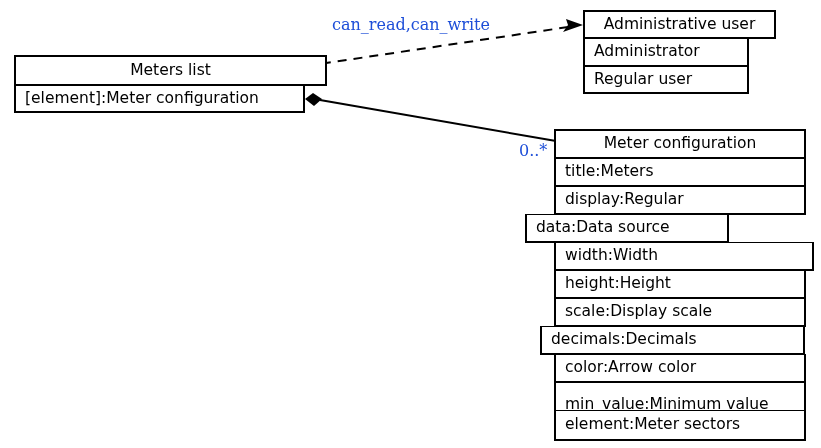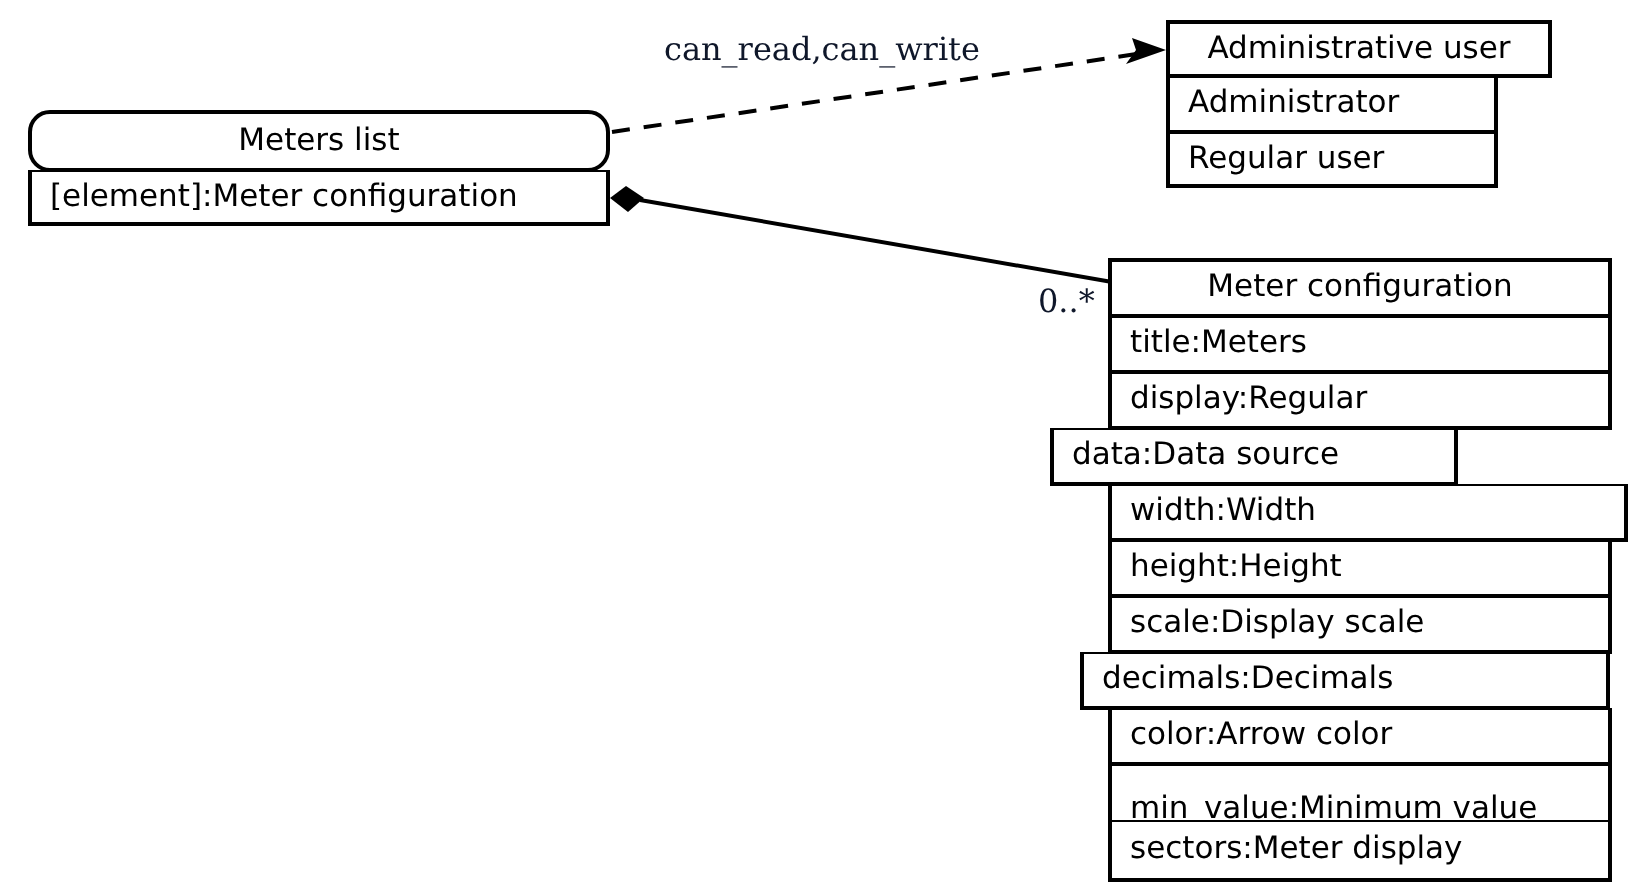--- a/index.html
+++ b/index.html
@@ -42,21 +42,21 @@
     padding-left: 9px;
   }
   
   .uml-row.stack-below {
     border-top-width: 1px;
   }
   .edge-label {
     position: absolute;
     font-family: "DejaVu Serif", serif;
     font-size: 16px;
-    color: #0f172a;
+    color: #1d4ed8;
     white-space: nowrap;
     line-height: 1;
   }
   svg.edges {
     position: absolute;
     left: 0;
     top: 0;
     width: 821px;
     height: 448px;
     pointer-events: none;
@@ -71,21 +71,21 @@
   <svg class="edges" viewBox="0 0 821 448" xmlns="http://www.w3.org/2000/svg">
 
     <line x1="306" y1="66" x2="575" y2="26" stroke="#000000" stroke-width="2" stroke-dasharray="9,7"></line>
     <polygon points="583,25 566,19 568,25 563,32" fill="#000000"></polygon>
 
     <line x1="320" y1="100" x2="556" y2="141" stroke="#000000" stroke-width="2"></line>
     <polygon points="305,99 313,93 322,99 314,106" fill="#000000"></polygon>
   </svg>
 
   <div class="uml-class">
-    <div class="uml-row header" style="left:14px; top:55px; width:291px; height:31px;border-radius:11px;">Meters list</div>
+    <div class="uml-row header" style="left:14px; top:55px; width:313px; height:31px;">Meters list</div>
     <div class="uml-row attr stack-below" style="left:14px; top:85px; width:291px; height:28px;">[element]:Meter configuration</div>
   </div>
 
   <div class="uml-class">
     <div class="uml-row header" style="left:583px; top:10px; width:193px; height:29px;">Administrative user</div>
     <div class="uml-row attr stack-below" style="left:583px; top:38px; width:166px; height:29px;">Administrator</div>
     <div class="uml-row attr stack-below" style="left:583px; top:66px; width:166px; height:28px;">Regular user</div>
   </div>
 
   <div class="uml-class">
@@ -93,20 +93,20 @@
 
     <div class="uml-row attr stack-below" style="left:554px; top:158px; width:252px; height:29px;">title:Meters</div>
     <div class="uml-row attr stack-below" style="left:554px; top:186px; width:252px; height:29px;">display:Regular</div>
     <div class="uml-row attr stack-below" style="left:525px; top:214px; width:204px; height:29px;">data:Data source</div>
     <div class="uml-row attr stack-below" style="left:554px; top:242px; width:260px; height:29px;">width:Width</div>
     <div class="uml-row attr stack-below" style="left:554px; top:270px; width:252px; height:29px;">height:Height</div>
     <div class="uml-row attr stack-below" style="left:554px; top:298px; width:252px; height:29px;">scale:Display scale</div>
     <div class="uml-row attr stack-below" style="left:540px; top:326px; width:265px; height:29px;">decimals:Decimals</div>
     <div class="uml-row attr stack-below" style="left:554px; top:354px; width:252px; height:29px;">color:Arrow color</div>
     <div class="uml-row attr stack-below" style="left:554px; top:382px; width:252px; height:46px;">min_value:Minimum value</div>
-    <div class="uml-row attr stack-below" style="left:554px; top:410px; width:252px; height:31px;">sectors:Meter display</div>
+    <div class="uml-row attr stack-below" style="left:554px; top:410px; width:252px; height:31px;">element:Meter sectors</div>
   </div>
 
   <div class="edge-label" style="left:332px; top:17px;">can_read,can_write</div>
 
   <div class="edge-label" style="left:519px; top:143px;">0..*</div>
 
 </div>
 
 </body></html>

